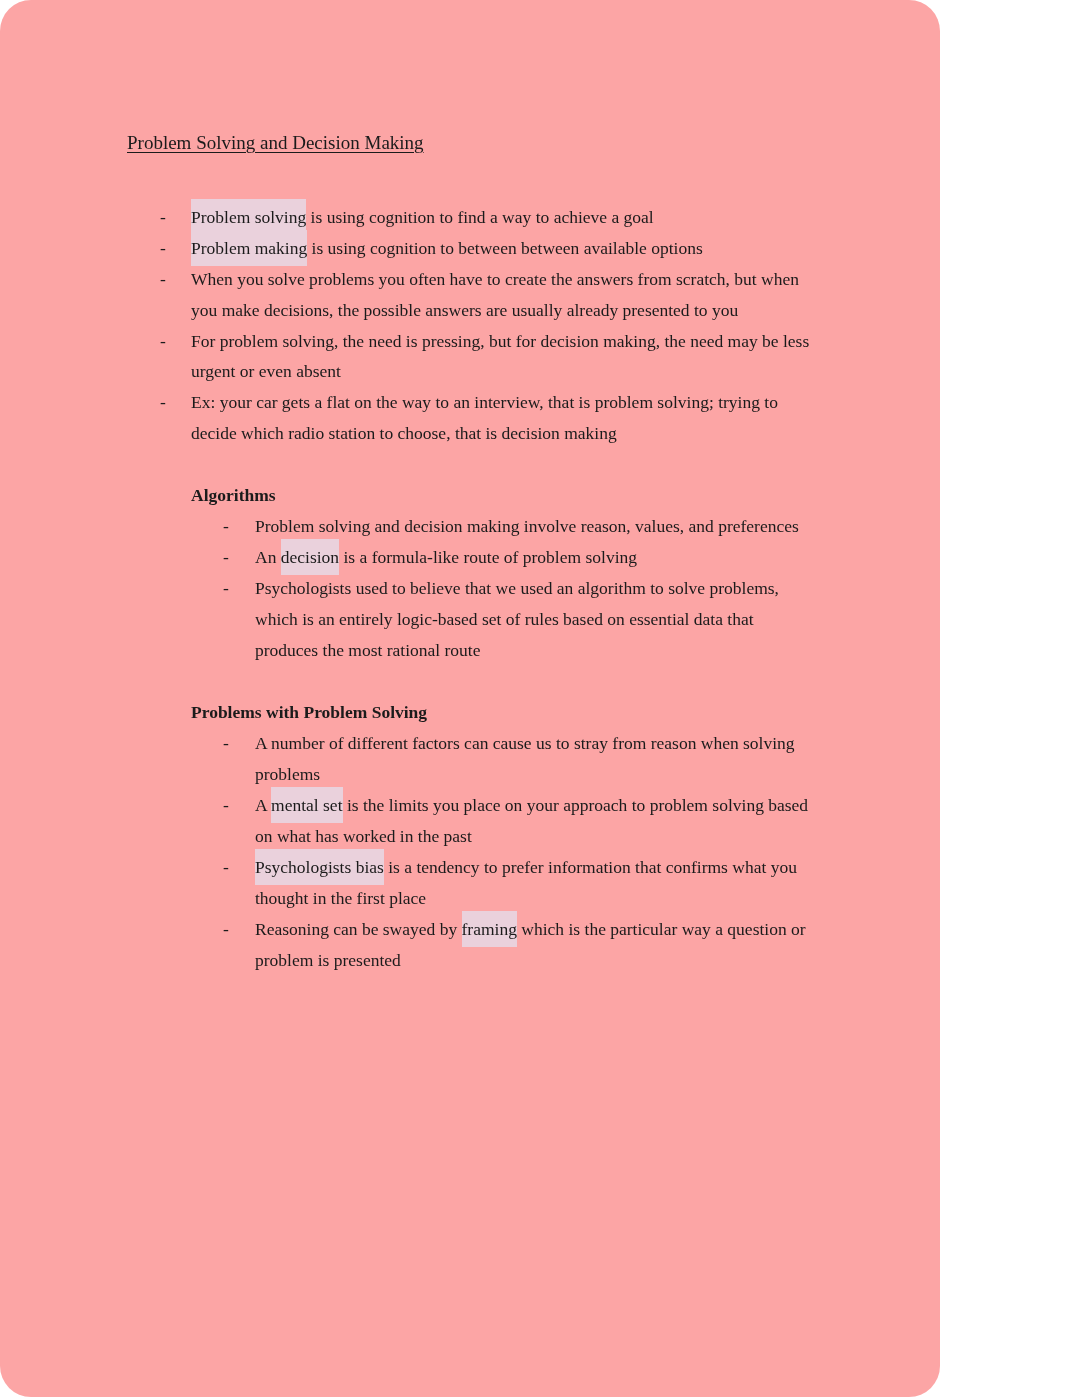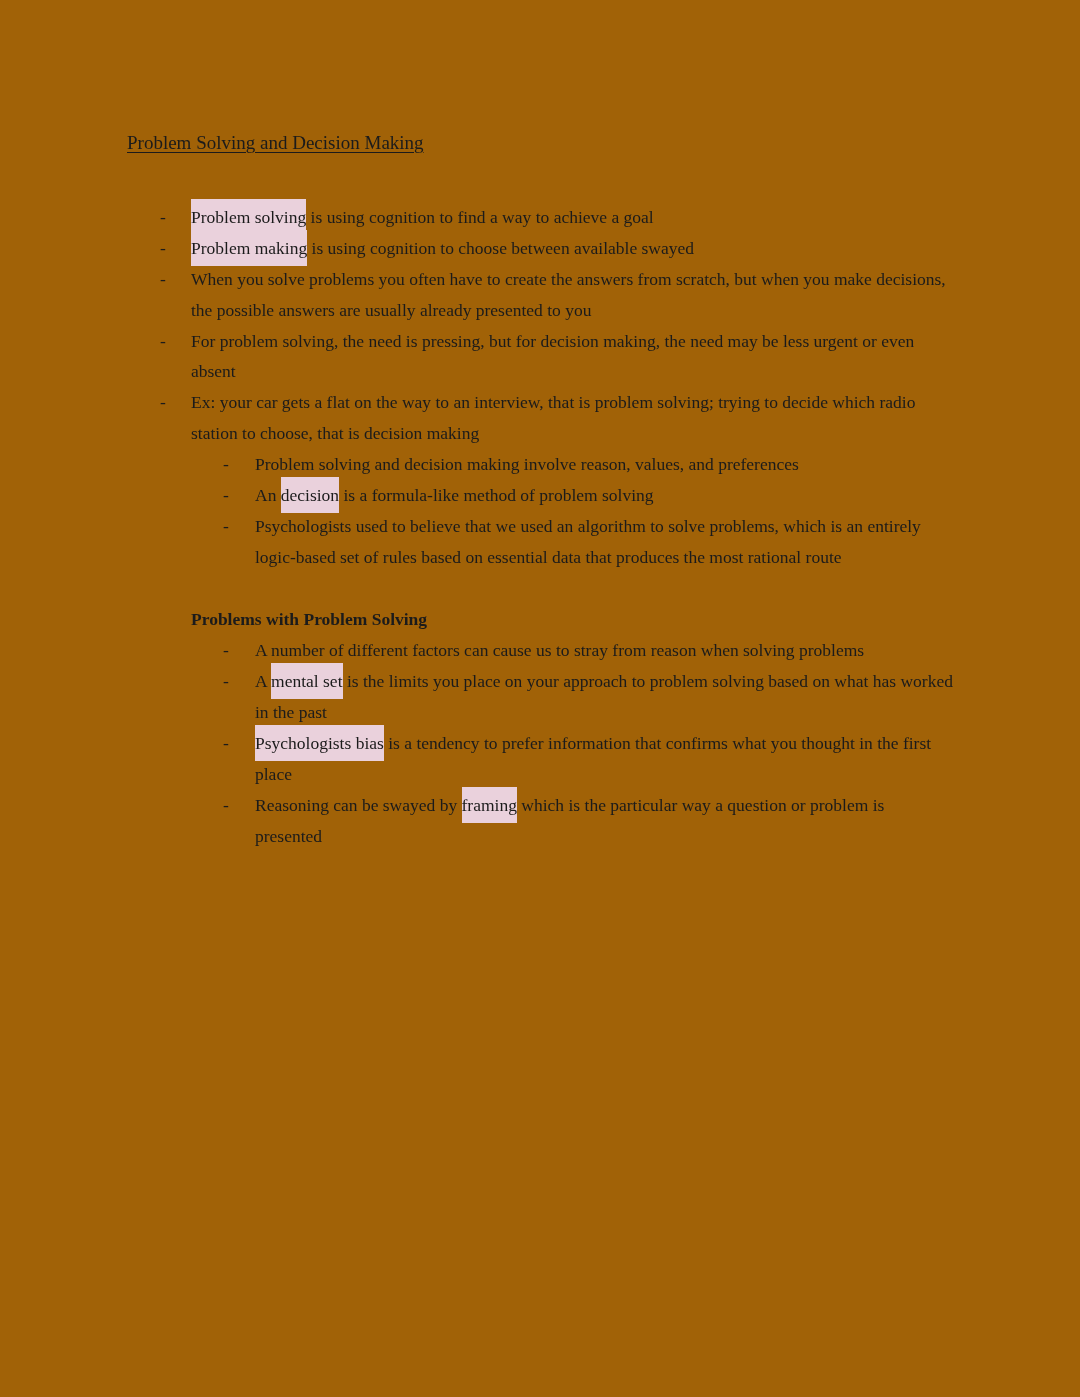--- a/index.html
+++ b/index.html
@@ -1,29 +1,30 @@
 <!DOCTYPE html>
 <html style="--hl: #ead1dc;"><head>
 <meta charset="utf-8">
 <style>
   html, body {
     margin: 0;
     padding: 0;
     background: #ffffff;
   }
   .page {
-    width: 1080px;
+    width: 940px;
     min-height: 1397px;
     box-sizing: border-box;
-    background: #a16207;
+    background: #fca5a5;
     padding: 126px 127px 60px 127px;
     font-family: "Liberation Serif", "DejaVu Serif", serif;
     font-size: 17.5px;
     line-height: 1.77;
     color: #1b1b1b;
+    border-radius: 31px;
   }
   .doc-title {
     font-size: 19px;
     font-weight: 400;
     text-decoration: underline;
     text-underline-offset: 3px;
     margin: 0 0 42px 0;
     color: #1b1b1b;
   }
   .list {
@@ -65,43 +66,44 @@
 <div class="page">
   <h1 class="doc-title">Problem Solving and Decision Making</h1>
   <div id="content">
       <div class="list level1">
         <div class="li">
           <span class="marker">-</span>
           <span class="li-text"><span class="hl">Problem solving</span><span> is using cognition to find a way to achieve a goal</span></span>
         </div>
         <div class="li">
           <span class="marker">-</span>
-          <span class="li-text"><span class="hl">Problem making</span><span> is using cognition to choose between available swayed</span></span>
+          <span class="li-text"><span class="hl">Problem making</span><span> is using cognition to between between available options</span></span>
         </div>
         <div class="li">
           <span class="marker">-</span>
           <span class="li-text"><span>When you solve problems you often have to create the answers from scratch, but when you make decisions, the possible answers are usually already presented to you</span></span>
         </div>
         <div class="li">
           <span class="marker">-</span>
           <span class="li-text"><span>For problem solving, the need is pressing, but for decision making, the need may be less urgent or even absent</span></span>
         </div>
         <div class="li">
           <span class="marker">-</span>
           <span class="li-text"><span>Ex: your car gets a flat on the way to an interview, that is problem solving; trying to decide which radio station to choose, that is decision making</span></span>
         </div>
       </div>
+      <div class="subheading">Algorithms</div>
       <div class="list level2">
         <div class="li">
           <span class="marker">-</span>
           <span class="li-text"><span>Problem solving and decision making involve reason, values, and preferences</span></span>
         </div>
         <div class="li">
           <span class="marker">-</span>
-          <span class="li-text"><span>An </span><span class="hl">decision</span><span> is a formula-like method of problem solving</span></span>
+          <span class="li-text"><span>An </span><span class="hl">decision</span><span> is a formula-like route of problem solving</span></span>
         </div>
         <div class="li">
           <span class="marker">-</span>
           <span class="li-text"><span>Psychologists used to believe that we used an algorithm to solve problems, which is an entirely logic-based set of rules based on essential data that produces the most rational route</span></span>
         </div>
       </div>
       <div class="subheading">Problems with Problem Solving</div>
       <div class="list level2">
         <div class="li">
           <span class="marker">-</span>

